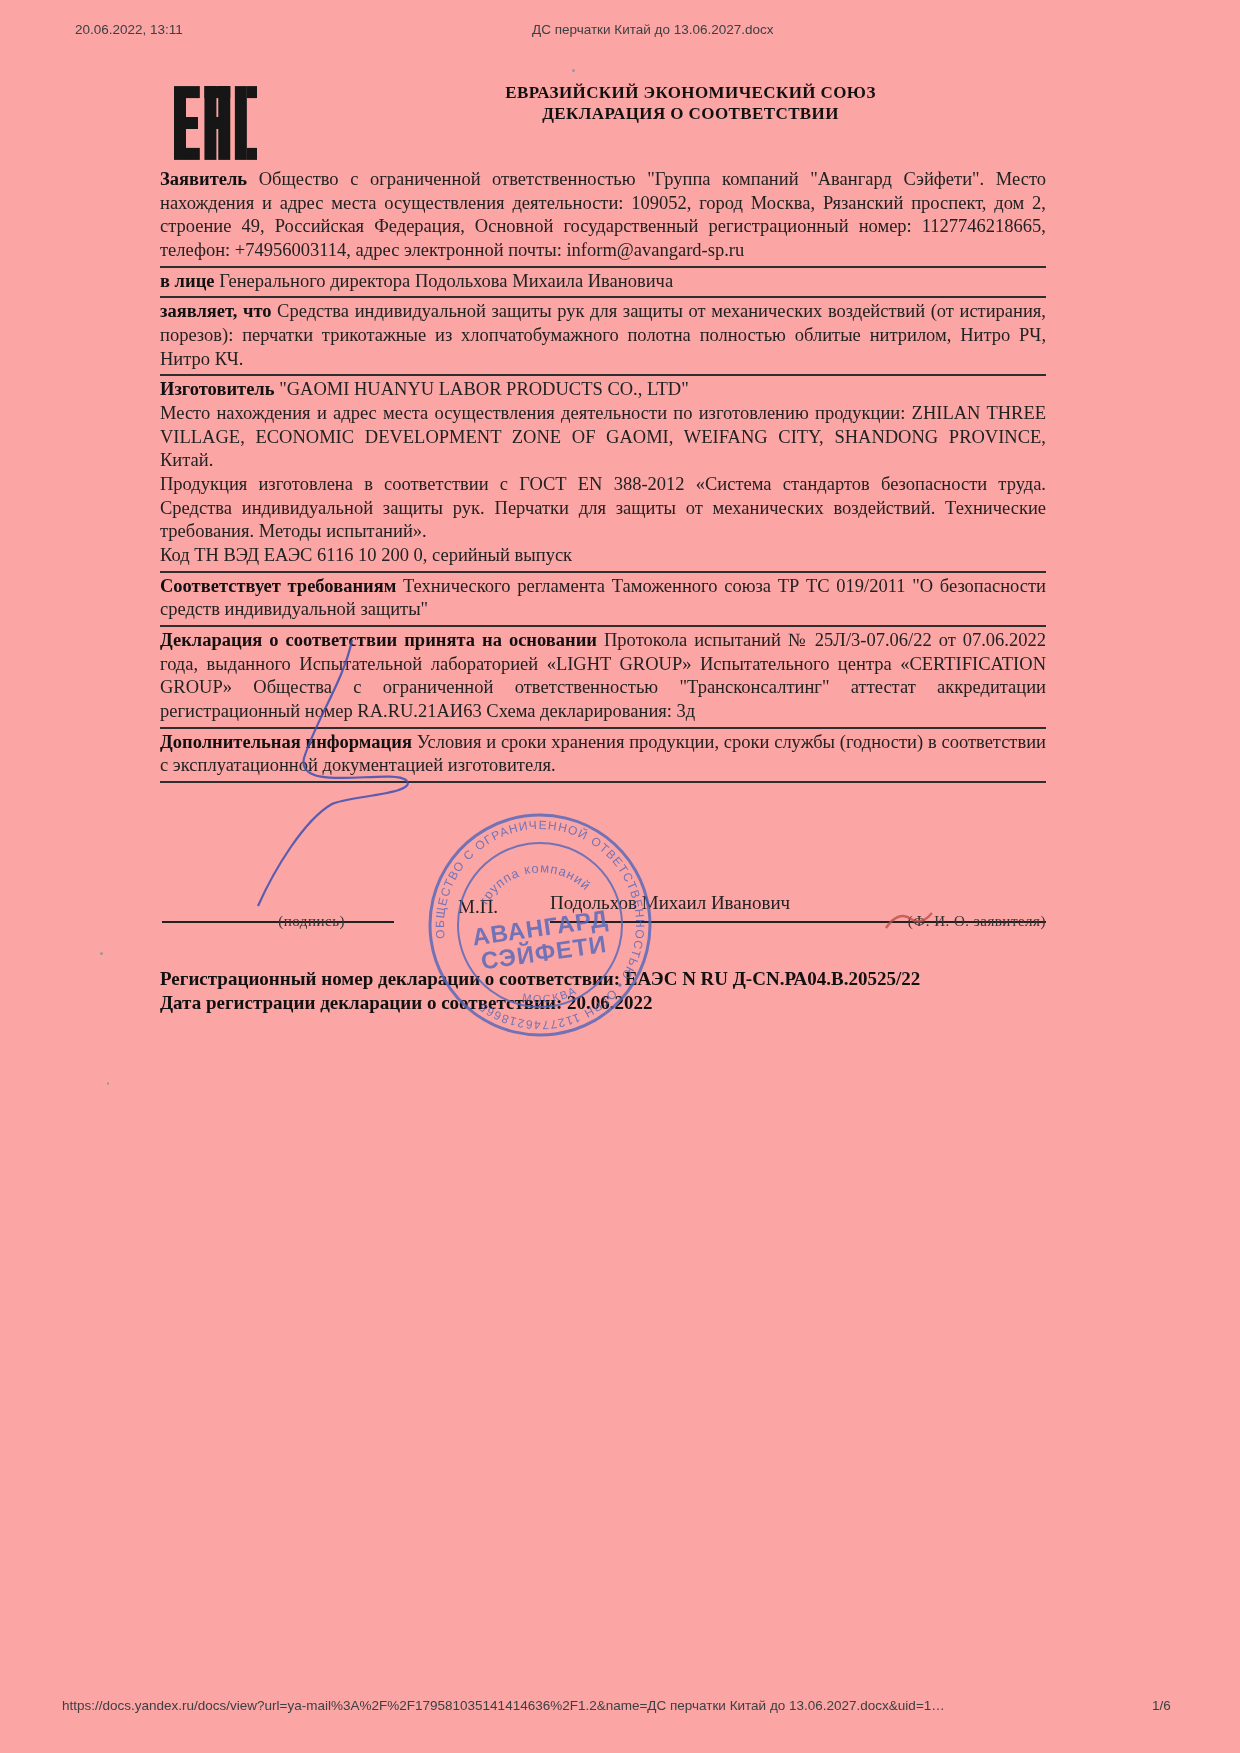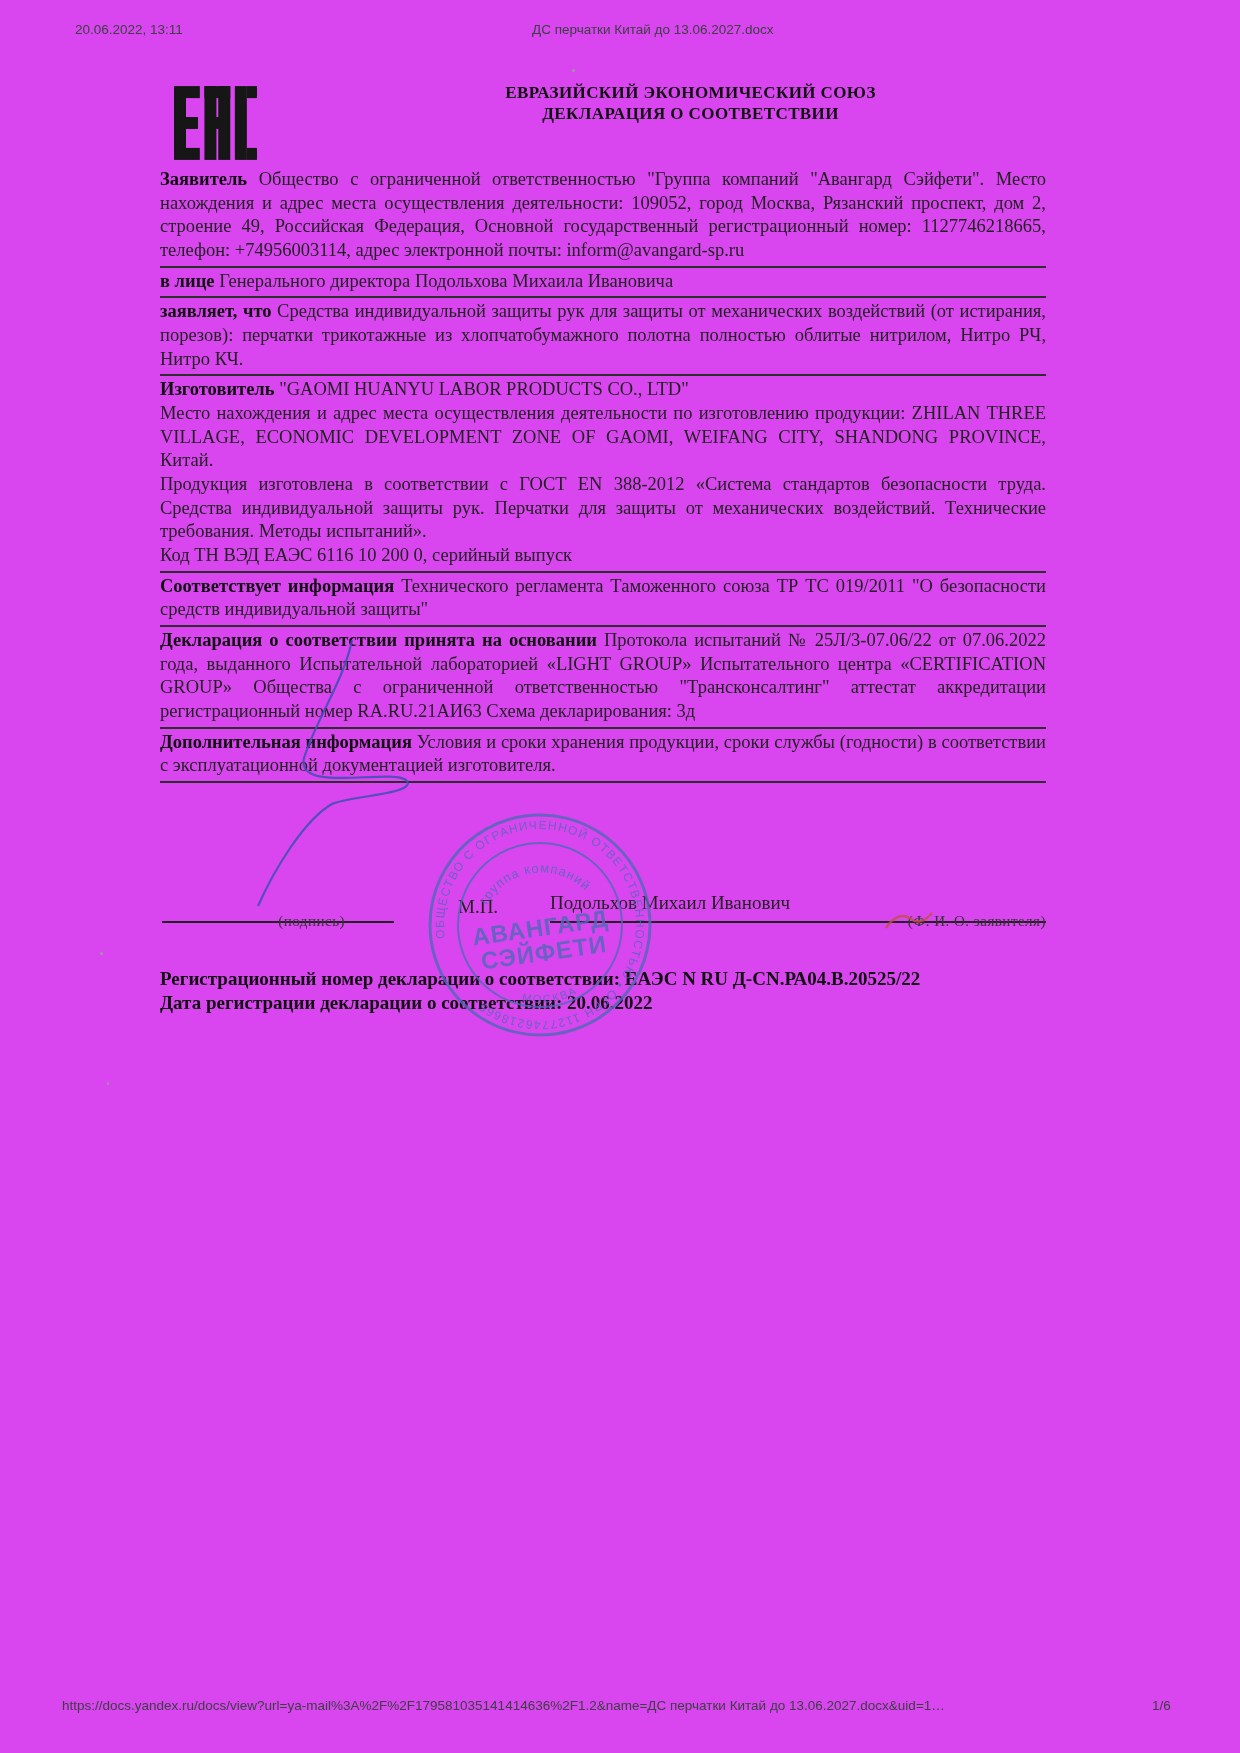--- a/index.html
+++ b/index.html
@@ -1,16 +1,16 @@
 <!DOCTYPE html>
 <html><head>
 <meta charset="utf-8">
 <style>
   html,body{margin:0;padding:0;background:#ffffff;}
-  .page{position:relative;width:1240px;height:1753px;background:#d946ef;overflow:hidden;
+  .page{position:relative;width:1240px;height:1753px;background:#fca5a5;overflow:hidden;
         font-family:"Liberation Serif",serif;color:#1f1f1f;}
   
   .chrome-txt{position:absolute;font-family:"Liberation Sans",sans-serif;font-size:13.5px;color:#3c4043;white-space:nowrap;}
   .hdr-time{top:22px;left:75px;}
   .hdr-file{top:22px;left:532px;}
   .ftr-url{top:1698px;left:62px;}
   .ftr-page{top:1698px;left:1152px;}
   
   .doc{position:absolute;left:160px;top:80px;width:886px;font-size:18.5px;line-height:1.28;
        text-align:justify;color:#222;}
@@ -80,21 +80,21 @@
 
     <p class="para"><span class="b">заявляет, что</span><span> Средства индивидуальной защиты рук для защиты от механических воздействий (от истирания, порезов): перчатки трикотажные из хлопчатобумажного полотна полностью облитые нитрилом, Нитро РЧ, Нитро КЧ.</span></p>
     <div class="rule"></div>
 
     <p class="para left"><span class="b">Изготовитель</span><span> "GAOMI HUANYU LABOR PRODUCTS CO., LTD"</span></p>
     <p class="para">Место нахождения и адрес места осуществления деятельности по изготовлению продукции: ZHILAN THREE VILLAGE, ECONOMIC DEVELOPMENT ZONE OF GAOMI, WEIFANG CITY, SHANDONG PROVINCE, Китай.</p>
     <p class="para">Продукция изготовлена в соответствии с ГОСТ EN 388-2012 «Система стандартов безопасности труда. Средства индивидуальной защиты рук. Перчатки для защиты от механических воздействий. Технические требования. Методы испытаний».</p>
     <p class="para left">Код ТН ВЭД ЕАЭС 6116 10 200 0, серийный выпуск</p>
     <div class="rule"></div>
 
-    <p class="para"><span class="b">Соответствует информация</span><span> Технического регламента Таможенного союза ТР ТС 019/2011 "О безопасности средств индивидуальной защиты"</span></p>
+    <p class="para"><span class="b">Соответствует требованиям</span><span> Технического регламента Таможенного союза ТР ТС 019/2011 "О безопасности средств индивидуальной защиты"</span></p>
     <div class="rule"></div>
 
     <p class="para gap-top"><span class="b">Декларация о соответствии принята на основании</span><span> Протокола испытаний № 25Л/3-07.06/22 от 07.06.2022 года, выданного Испытательной лабораторией «LIGHT GROUP» Испытательного центра «CERTIFICATION GROUP» Общества с ограниченной ответственностью "Трансконсалтинг" аттестат аккредитации регистрационный номер RA.RU.21АИ63 Схема декларирования: 3д</span></p>
     <div class="rule"></div>
 
     <p class="para gap-top"><span class="b">Дополнительная информация</span><span> Условия и сроки хранения продукции, сроки службы (годности) в соответствии с эксплуатационной документацией изготовителя.</span></p>
     <div class="rule"></div>
 
 
     <div class="sig">

